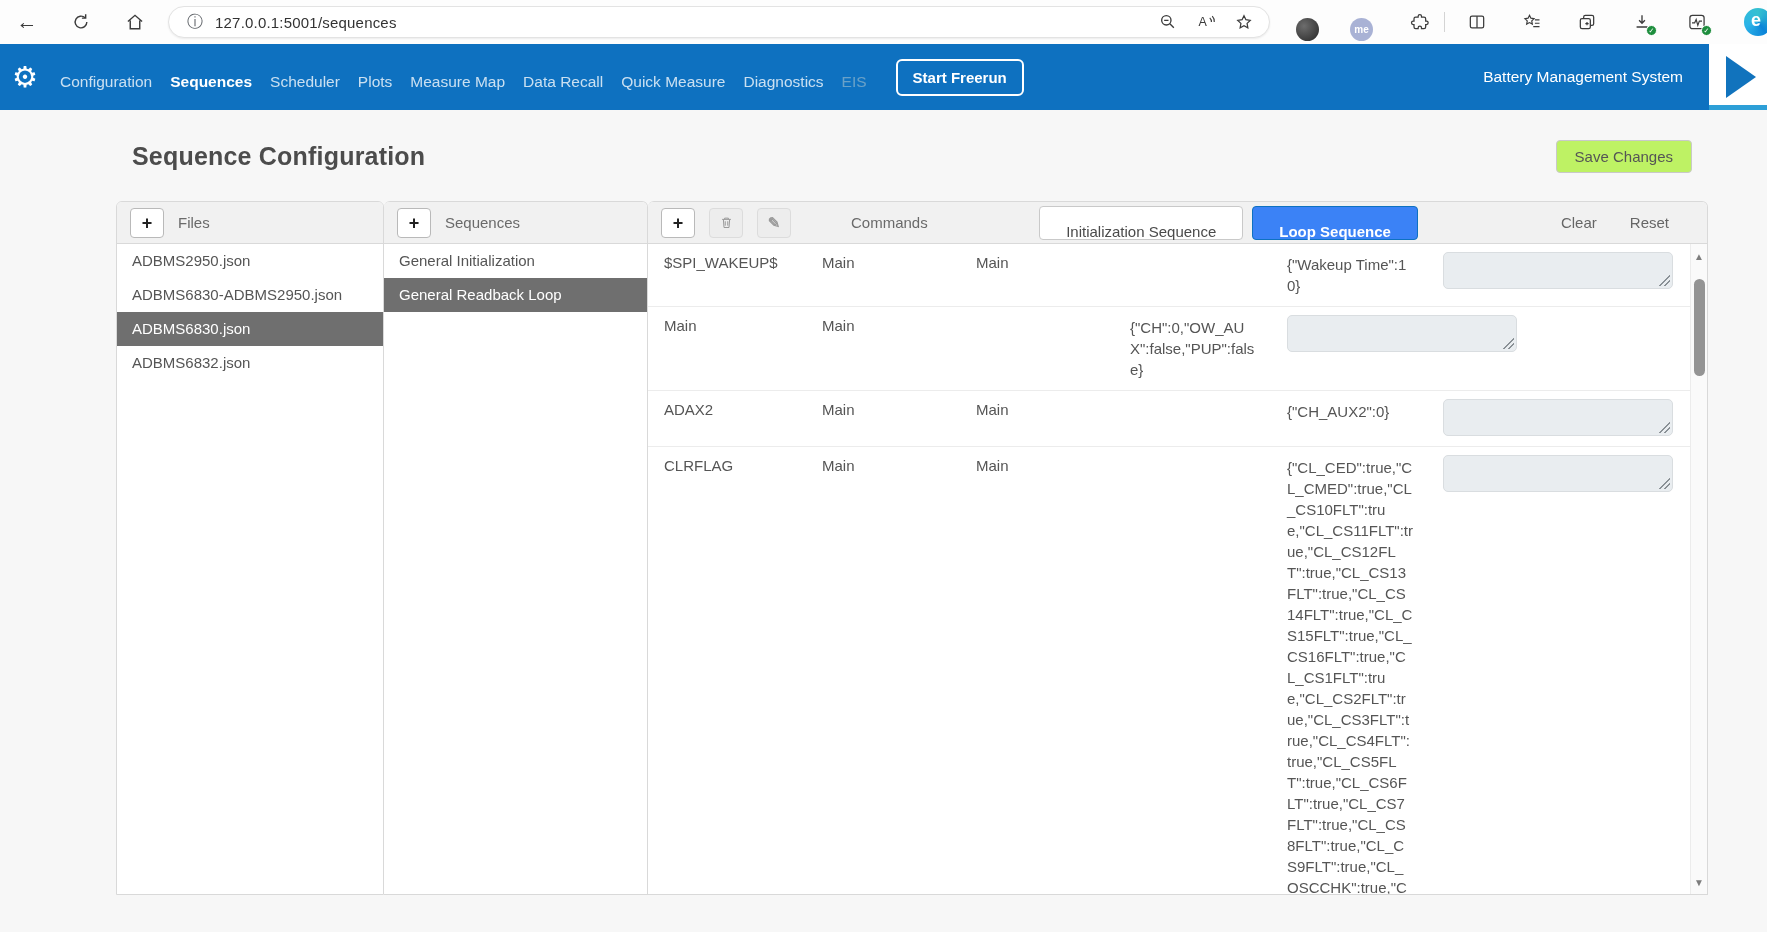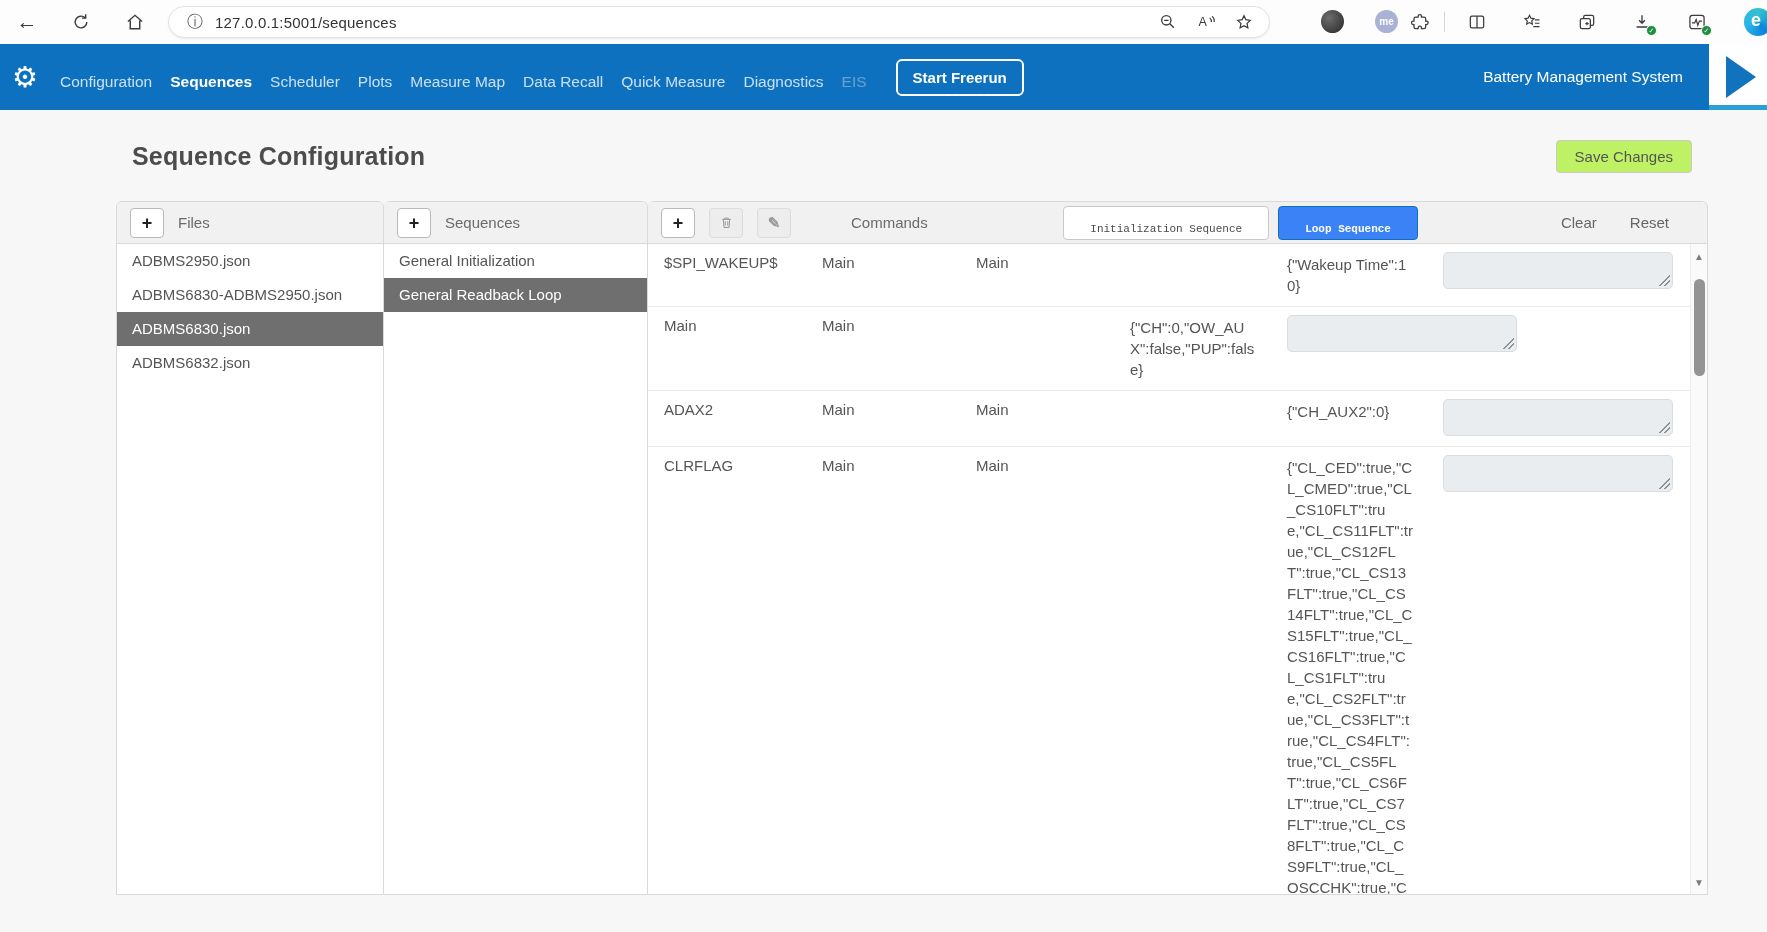--- a/index.html
+++ b/index.html
@@ -14,21 +14,21 @@
   .back-ic  { left:16px;  font-size:21px; }
   .reload-ic{ left:70px; }
   .home-ic  { left:124px; }
   .addr-pill { position:absolute; left:168px; top:6px; width:1102px; height:32px;
     background:#fff; border:1px solid #e3e3e3; border-radius:16px;
     box-shadow:0 1px 2px rgba(0,0,0,.07); display:flex; align-items:center; }
   .info-ic { margin-left:18px; font-size:16px; color:#5f6368; }
   .url-text { margin-left:12px; font-size:15px; color:#333; letter-spacing:.2px; }
   .pill-right { margin-left:auto; display:flex; align-items:center; gap:16px; margin-right:14px; }
   .pill-right .cicon { position:static; }
-  .ext-circle { position:absolute; top:10px; width:23px; height:23px; border-radius:50%; cursor:pointer;margin-left:25px; }
+  .ext-circle { position:absolute; top:18px; width:23px; height:23px; border-radius:50%; cursor:pointer; }
   .ext1 { left:1296px; background:radial-gradient(circle at 35% 35%, #6d6d6d, #262626); }
   .me-badge { left:1350px; background:#a9b2d5; color:#fff; font-size:10px; font-weight:bold;
     display:flex; align-items:center; justify-content:center; }
   .puzzle-ic { left:1408px; }
   .tb-divider { position:absolute; left:1444px; top:12px; width:1px; height:20px; background:#d4d4d4; }
   .split-ic { left:1466px; } .favhub-ic { left:1521px; } .coll-ic { left:1576px; }
   .dl-ic { left:1631px; } .ess-ic { left:1686px; }
   .badge-dot { position:absolute; right:-4px; bottom:-3px; width:11px; height:11px; border-radius:50%;
     background:#1e8e3e; border:1.5px solid #fff; display:flex; align-items:center; justify-content:center;
     color:#fff; font-size:7px; }
@@ -77,22 +77,22 @@
 
   .files-panel { width:268px; } .seqs-panel { width:264px; }
   .list-item { height:34px; line-height:34px; padding:0 15px; font-size:15px; color:#555;
     cursor:pointer; white-space:nowrap; overflow:hidden; }
   .list-item.selected { background:#6f6f6f; color:#fff; }
 
   .cmds-panel { flex:1; position:relative; }
   .cmds-hdr { gap:0; }
   .cmds-hdr .sq-btn { margin-right:14px; }
   .cmds-hdr .panel-hdr-label { margin-left:46px; }
-  .mode-btn { height:34px; border-radius:4px; font-size:11px; padding:16px 26px; cursor:pointer;
-    font-family:Liberation Mono, monospace; }
+  .mode-btn { height:34px; border-radius:4px; font-size:15px; padding:16px 26px; cursor:pointer;
+    font-family:Liberation Sans, sans-serif; }
   .init-btn { margin-left:auto; background:#fff; border:1px solid #c9c9c9; color:#4a4a4a; }
   .loop-btn { margin-left:9px; background:#3b82f6; border:1px solid #0e71c0; color:#fff;
     font-weight:bold; }
   .hdr-link { font-size:15px; color:#666; cursor:pointer; }
   .clear-link { margin-left:143px; } .reset-link { margin-left:33px; margin-right:25px; }
 
   
   .table-wrap { position:absolute; left:0; right:17px; top:42px; bottom:0; overflow:hidden;
     background:#fff; }
   .thead, .trow { display:grid; grid-template-columns:158px 154px 154px 157px 156px 1fr;

